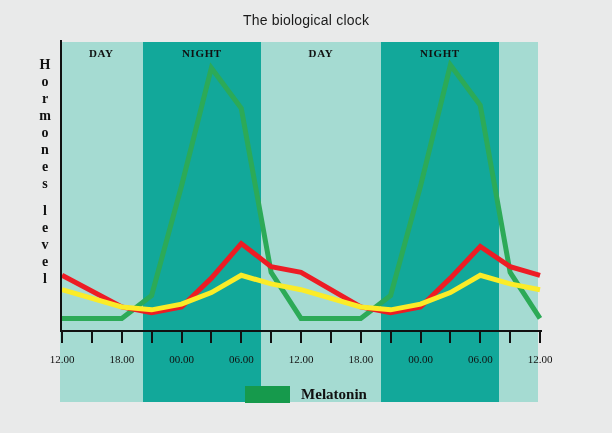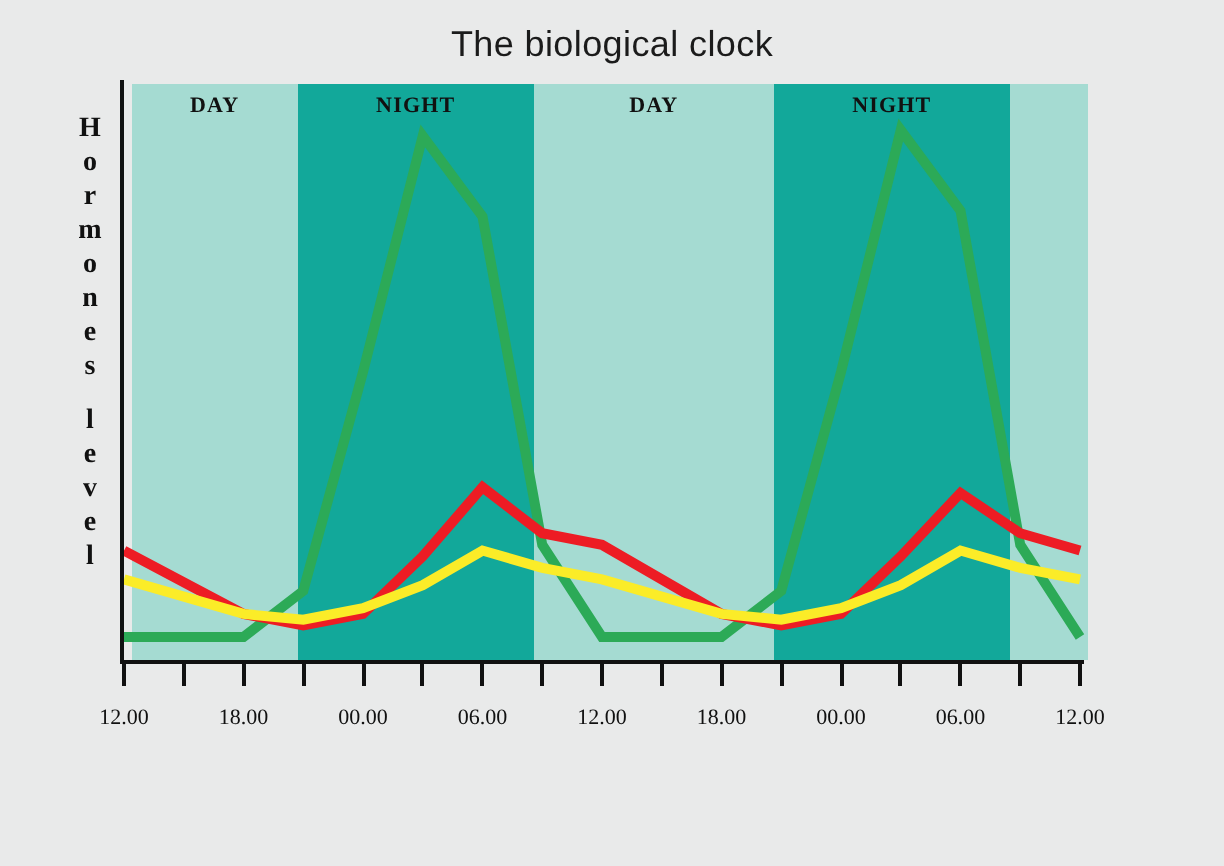--- a/index.html
+++ b/index.html
@@ -18,21 +18,21 @@
     position: absolute;
     inset: 0;
   }
   .chart-title {
     position: absolute;
     top: 12px;
     left: 0;
     width: 612px;
     text-align: center;
     font-family: "Liberation Sans", sans-serif;
-    font-size: 18px;
+    font-size: 14px;
     color: #1b1b1b;
     letter-spacing: 0.2px;
   }
   
   .y-axis-caption {
     position: absolute;
     left: 32px;
     top: 56px;
     width: 26px;
     height: 270px;
@@ -44,24 +44,24 @@
     font-weight: bold;
     font-size: 14px;
     line-height: 17px;
     color: #111;
   }
   .y-axis-caption .gap {
     height: 10px;
   }
   .plot-frame {
     position: absolute;
-    left: 66px;
+    left: 60px;
     top: 42px;
     width: 478px;
-    height: 288px;
+    height: 360px;
   }
   .band {
     position: absolute;
     top: 0;
     bottom: 0;
   }
   .band-label {
     position: absolute;
     top: 5px;
     width: 100%;
@@ -211,15 +211,19 @@
       <div class="tick-label" style="left: 420.5px;">00.00</div>
       <div class="tick" style="left: 449.375px;"></div>
       <div class="tick" style="left: 479.25px;"></div>
       <div class="tick-label" style="left: 480.25px;">06.00</div>
       <div class="tick" style="left: 509.125px;"></div>
       <div class="tick" style="left: 539px;"></div>
       <div class="tick-label" style="left: 540px;">12.00</div>
     </div>
 
   <div class="legend" id="legend">
+      <div class="legend-item">
+        <span class="legend-swatch" style="background: rgb(22, 154, 76);"></span>
+        <span class="legend-label">Melatonin</span>
+      </div>
     </div>
 
 </div>
 
 </body></html>

